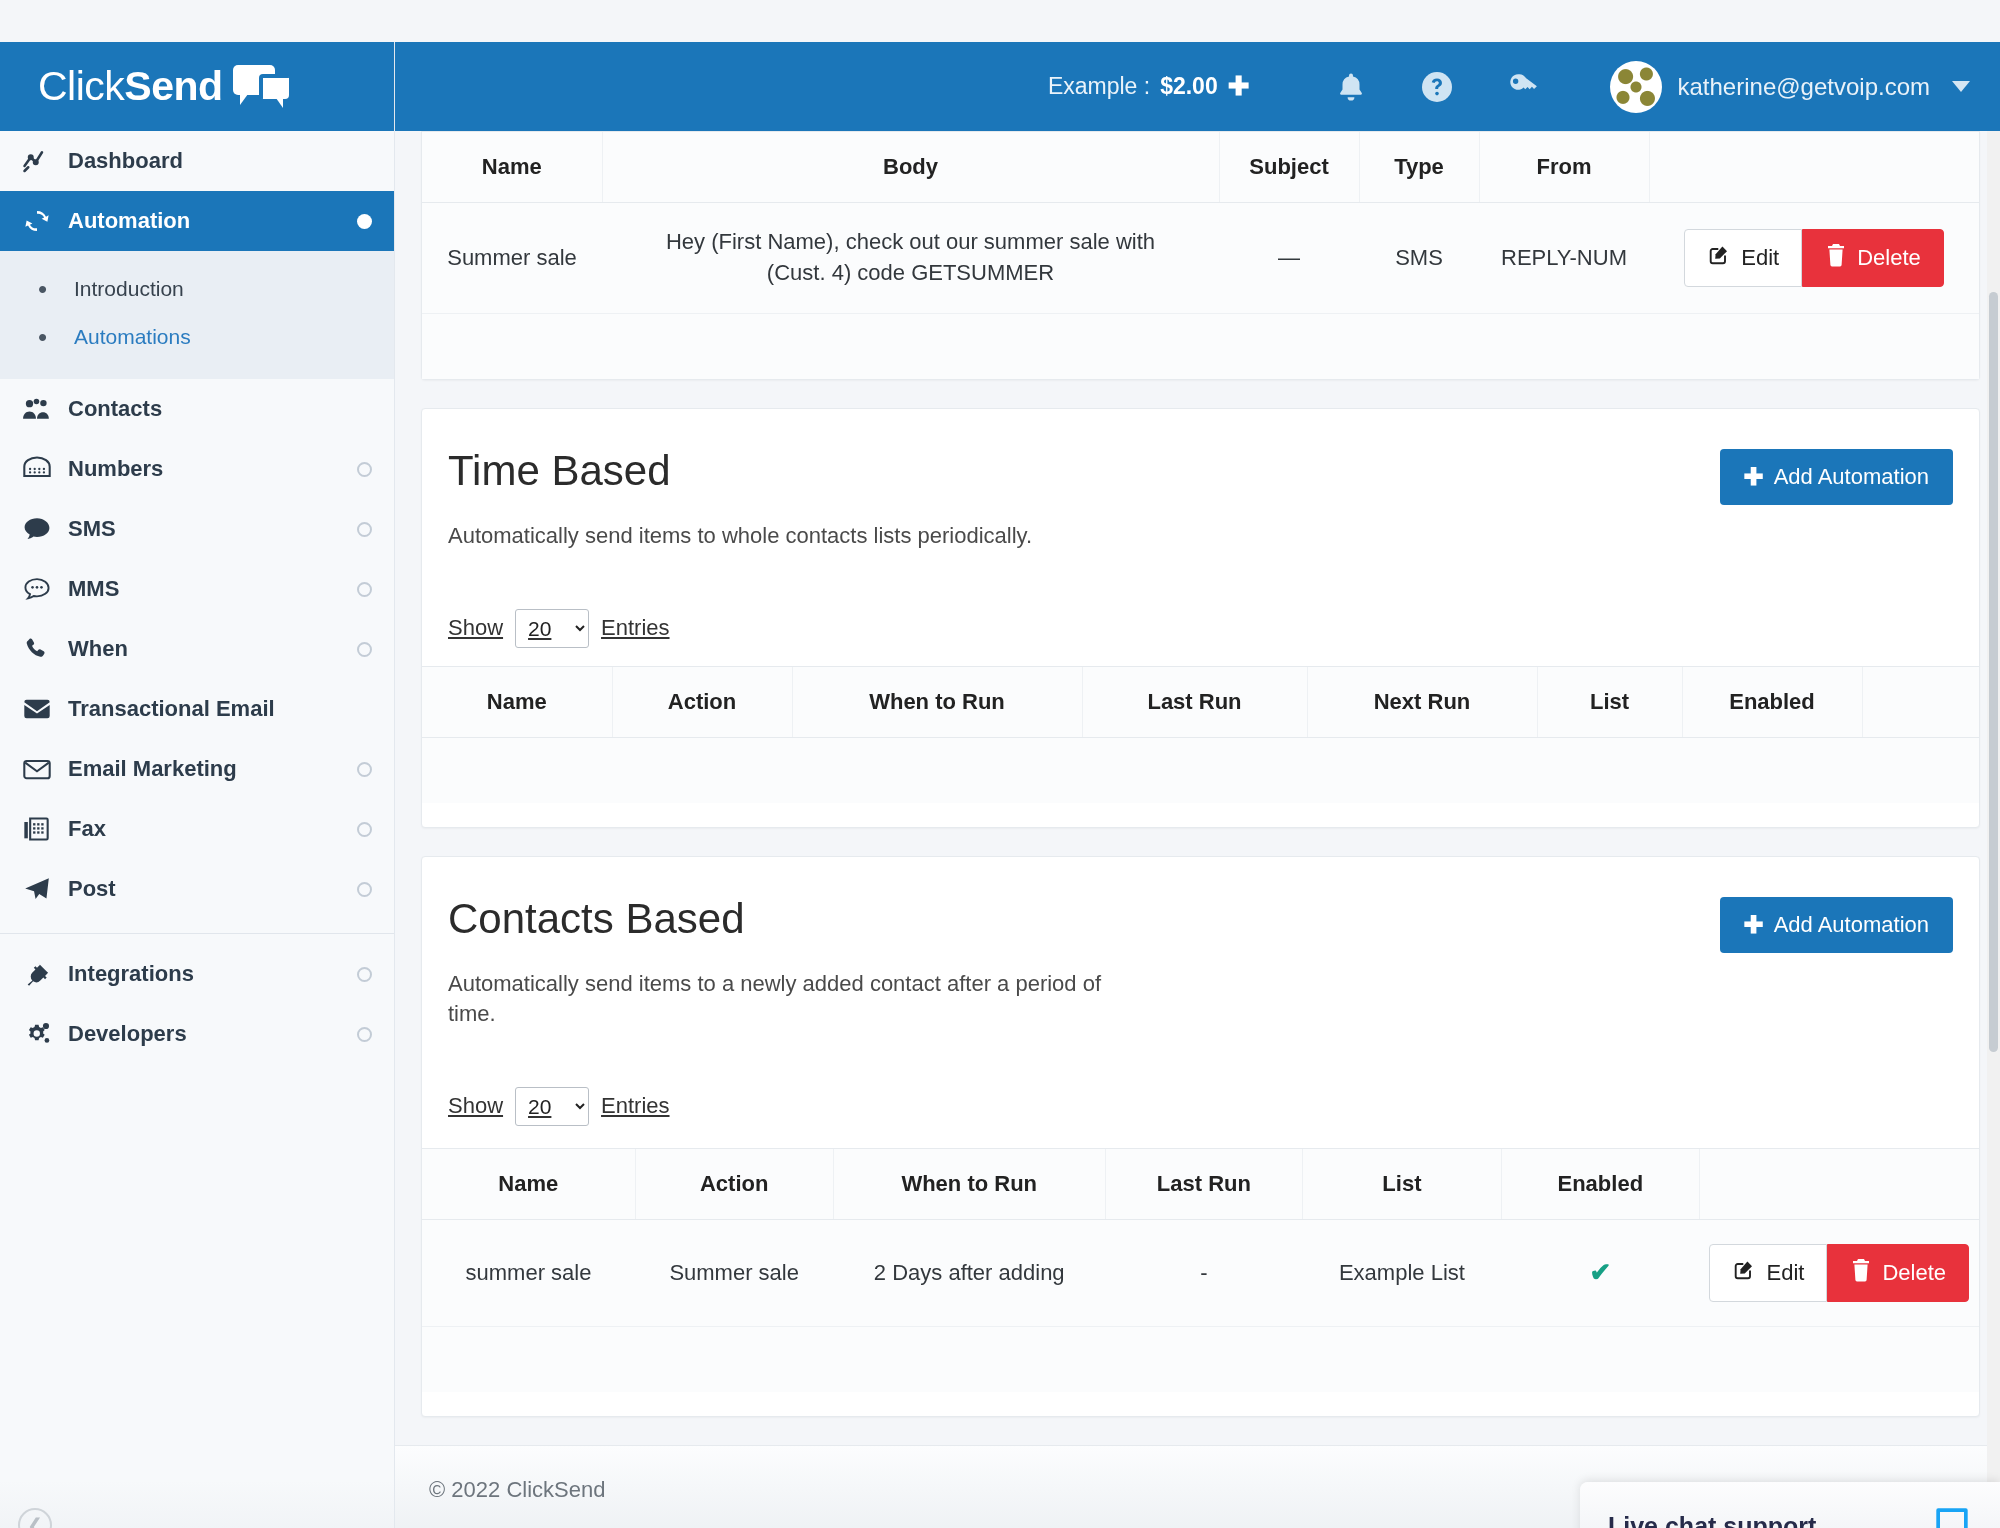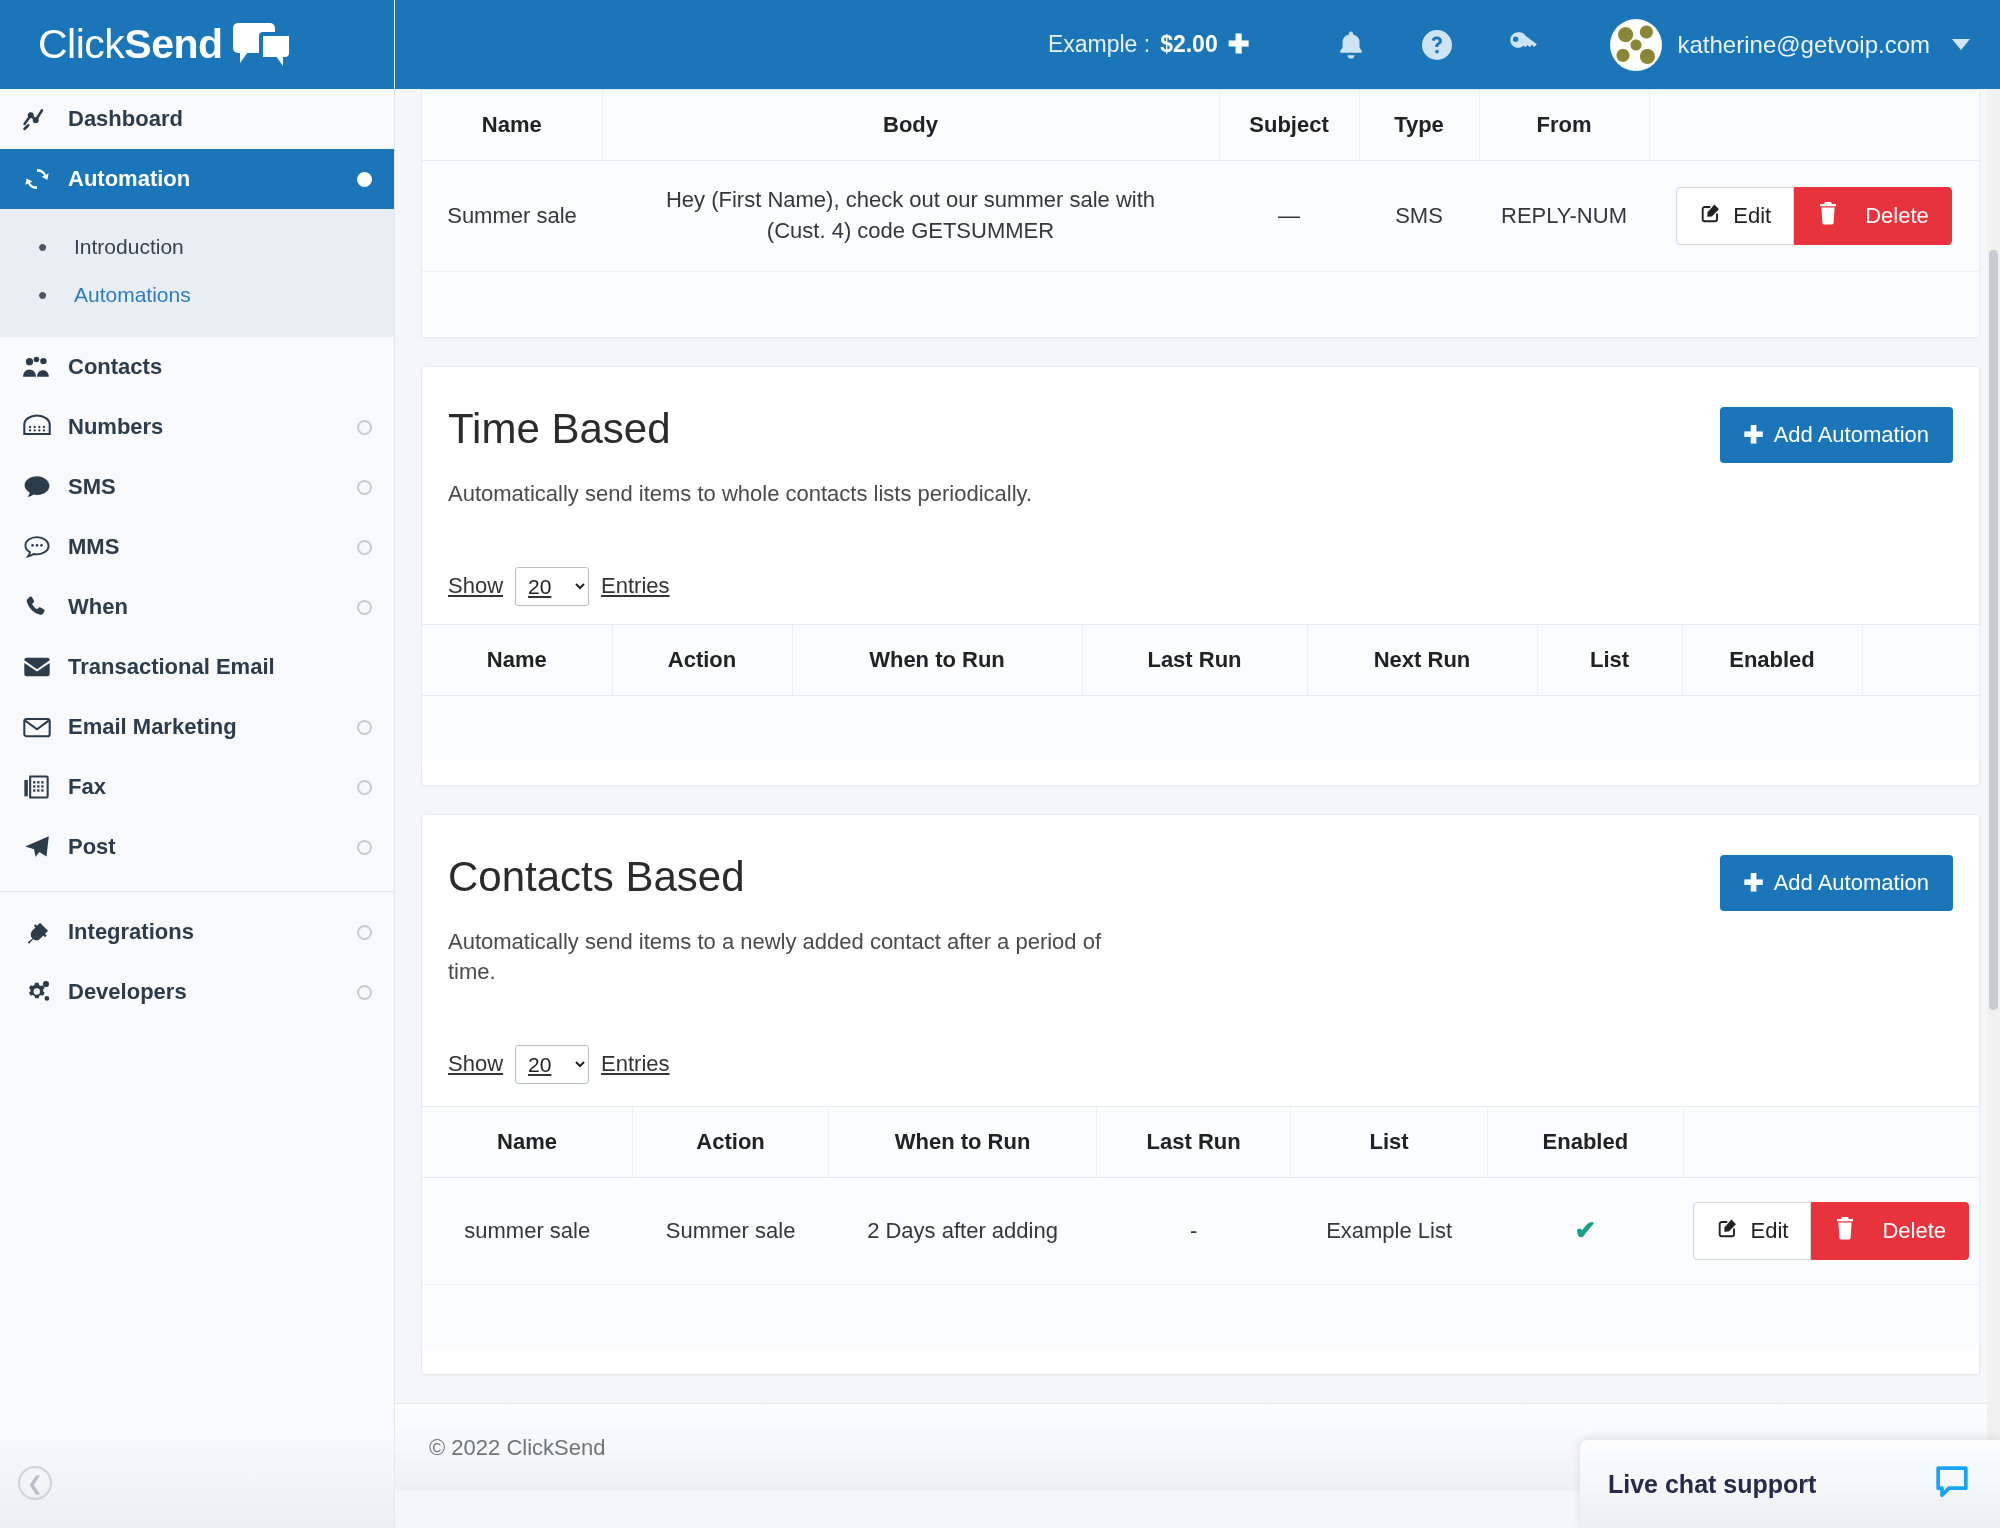--- a/index.html
+++ b/index.html
@@ -2,21 +2,21 @@
 <html><head>
 <meta charset="utf-8">
 <style>
   * { box-sizing: border-box; margin: 0; padding: 0; }
   html, body {
     width: 2000px; height: 1528px;
     font-family: "Liberation Sans", sans-serif;
     background: #f4f6f9;
     overflow: hidden;
   }
-  .app { display: flex; width: 2000px; height: 1260px; position: relative; }
+  .app { display: flex; width: 2000px; height: 1260px; position: relative; margin-top: 42px; }
 
   
   .sidebar {
     width: 395px; min-width: 395px; height: 1528px;
     background: #f7f9fb;
     border-right: 1px solid #e3e8ee;
     display: flex; flex-direction: column;
     position: relative; z-index: 5;
   }
   .brand {
@@ -179,21 +179,21 @@
   .btn-group { display: flex; justify-content: center; gap: 0; }
   .btn-edit {
     background: #fff; border: 1px solid #d3d8dd; color: #222;
     font-size: 22px; padding: 0 22px; border-radius: 4px 0 0 4px;
     display: flex; align-items: center; gap: 10px; cursor: pointer;
     font-family: "Liberation Sans", sans-serif;
   }
   .btn-del {
     background: #e8323c; border: 1px solid #e8323c; color: #fff;
     font-size: 22px; padding: 13px 22px; border-radius: 0 4px 4px 0;
-    display: flex; align-items: center; gap: 26px; cursor: pointer;
+    display: flex; align-items: center; gap: 10px; cursor: pointer;
     font-family: "Liberation Sans", sans-serif;
   }
   .check { color: #16a085; font-size: 26px; font-weight: 700; }
 
   .footer {
     height: 88px; background: linear-gradient(#fcfdfe,#eef1f4);
     border-top: 1px solid #e6eaee;
     display: flex; align-items: center; padding-left: 34px;
     font-size: 22px; color: #6d757d;
     margin: 0 -20px 0 -26px;

